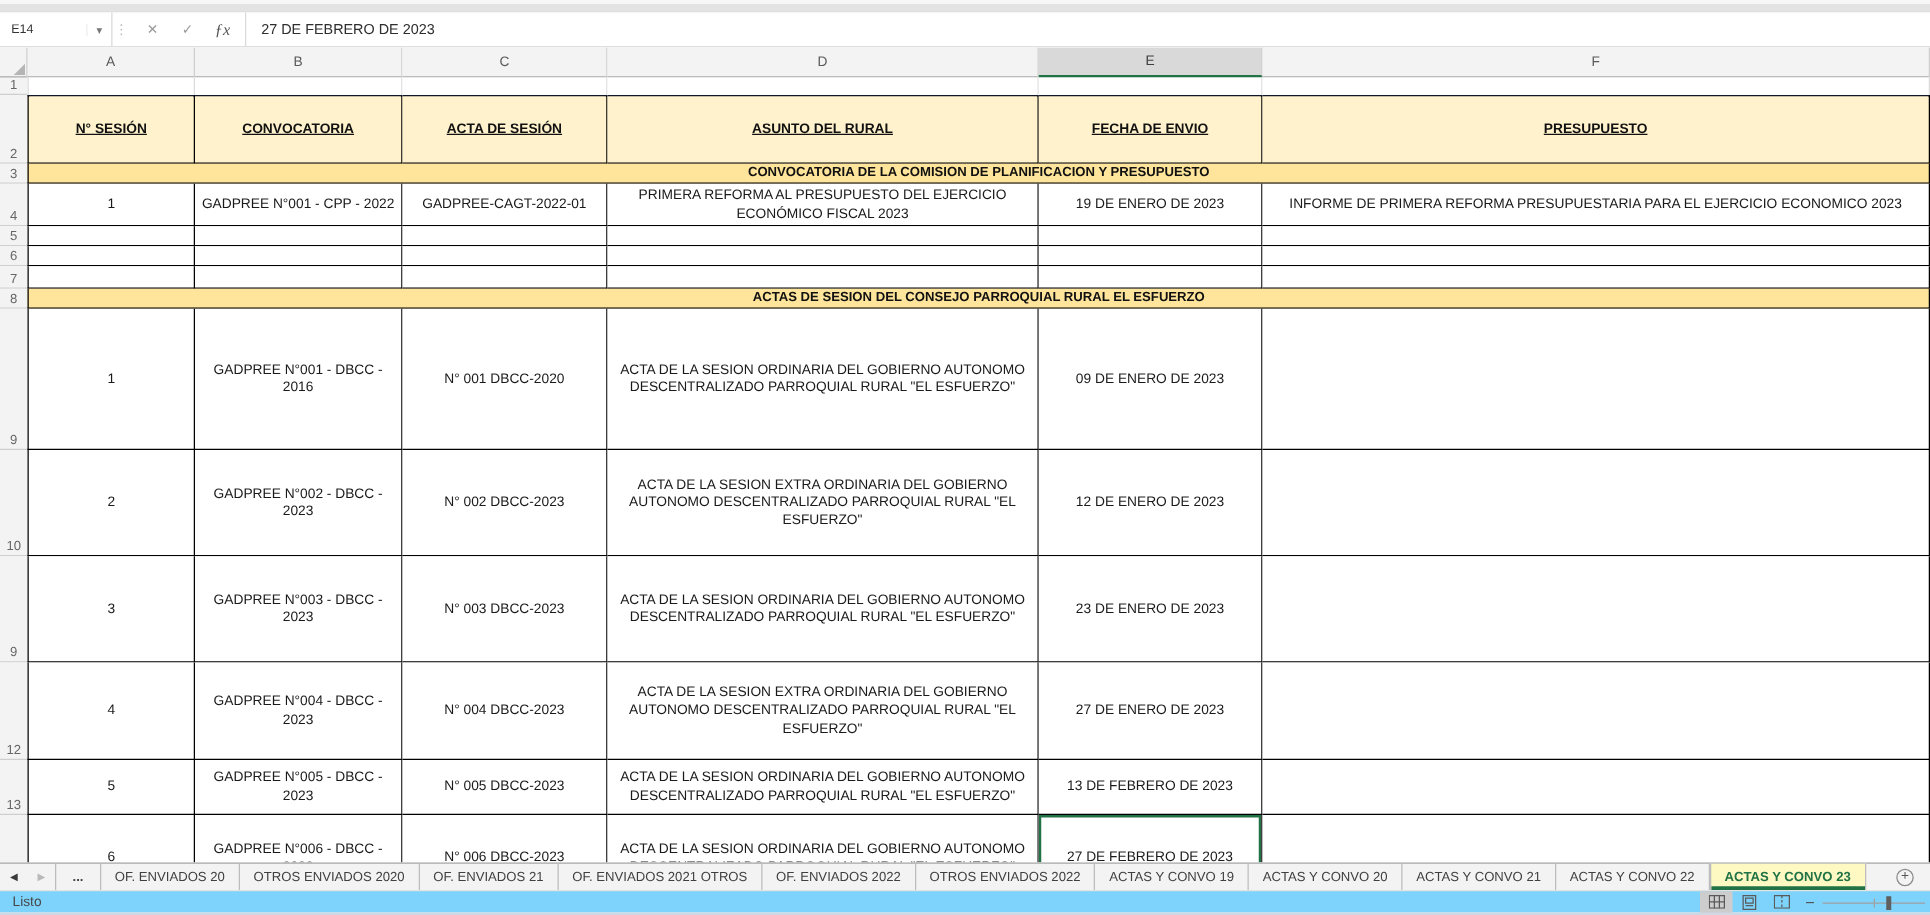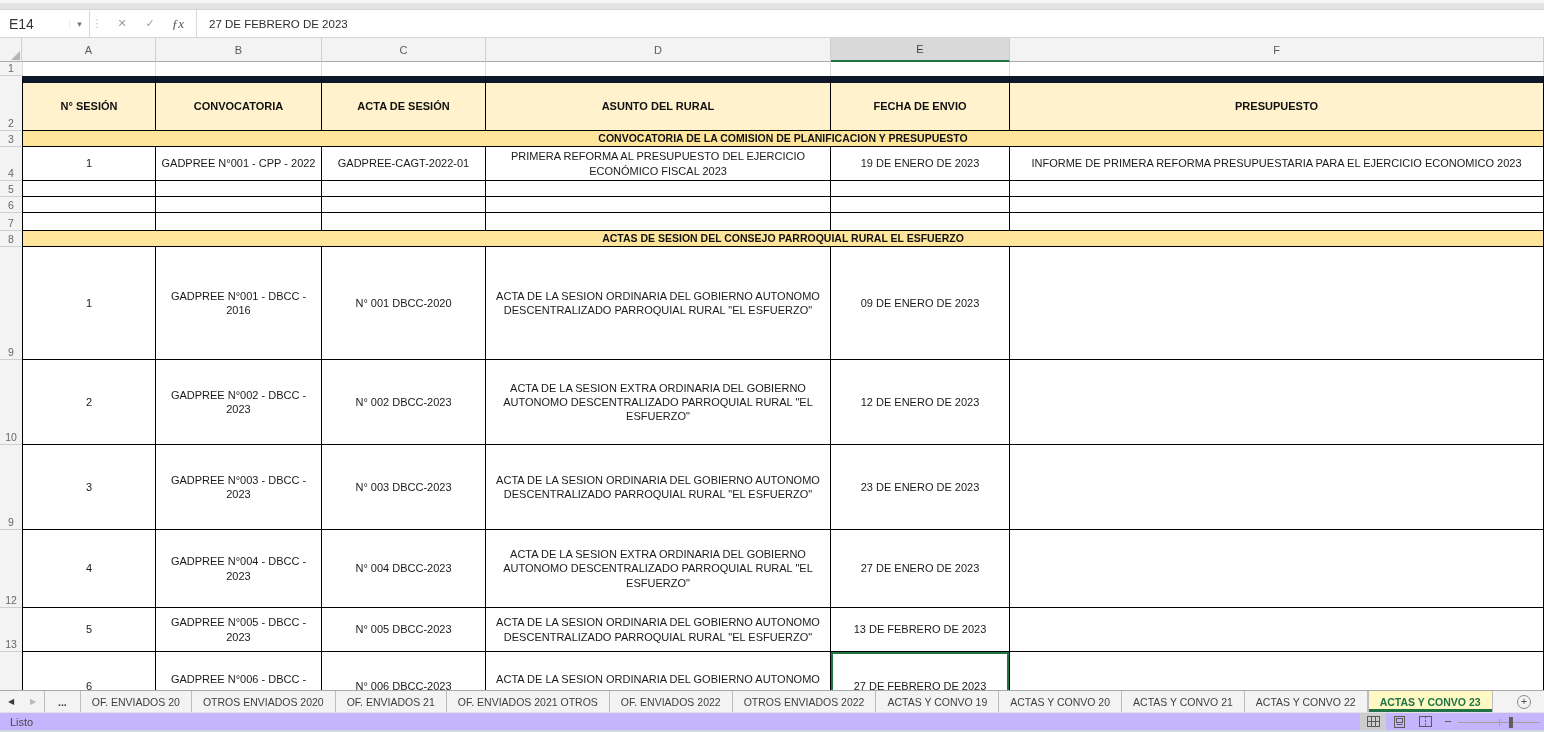--- a/index.html
+++ b/index.html
@@ -8,21 +8,21 @@
   .app { width:1544px; height:732px; display:flex; flex-direction:column; }
 
   
   .ribbon-sliver { height:10px; background:linear-gradient(#f7f7f7 0 3px, #e3e3e3 3px 100%);
                    border-bottom:1px solid #d6d6d6; }
 
   
   .fbar { height:28px; background:#fff; border-bottom:1px solid #d4d4d4;
           display:flex; align-items:stretch; }
   .namebox { width:90px; display:flex; align-items:center; border-right:1px solid #d9d9d9; }
-  .namebox .ref { flex:1; padding-left:9px; font-size:14px; color:#333; }
+  .namebox .ref { flex:1; padding-left:9px; font-size:10px; color:#333; }
   .namebox .dd { width:20px; text-align:center; color:#777; font-size:9px;
                  border-left:1px solid #ededed; }
   .fdots { width:14px; display:flex; align-items:center; justify-content:center;
            color:#bdbdbd; font-size:11px; }
   .fbtns { display:flex; align-items:center; gap:0; border-right:1px solid #d9d9d9; padding:0 4px; }
   .fbtn { width:28px; text-align:center; font-size:11px; color:#9b9b9b; cursor:default; }
   .fbtn.fx { color:#555; font-style:italic; font-family:"Liberation Serif", serif; font-size:13px; }
   .fvalue { flex:1; display:flex; align-items:center; padding-left:12px;
             font-size:11.5px; color:#2e2e2e; }
 
@@ -42,21 +42,21 @@
   td.gut { background:#f3f3f3; border-bottom:1px solid #cfcfcf; color:#666;
            font-size:10.5px; text-align:center; vertical-align:bottom; padding-bottom:1px; }
 
   td.r1c { border-right:1px solid #dcdcdc; background:#fff; }
   td.r1c.first { border-left:1px solid #dcdcdc; }
 
   td.c { border-right:1px solid #000; border-bottom:1px solid #000; background:#fff;
          font-size:11px; color:#1a1a1a; text-align:center; vertical-align:middle;
          padding:1px 5px; line-height:1.3; }
   td.c.first { border-left:1px solid #000; }
-  tr.toprow td.c { border-top:7px solid #0f172a; }
+  tr.toprow td.c { border-top:1px solid #0f172a;text-decoration:underline; }
   td.hdr { background:#fff2cc; font-weight:bold; color:#111; }
   td.ban { background:#ffe59b; font-weight:bold; color:#111; font-size:10.5px; padding:0; }
   td.selcell { box-shadow:inset 0 0 0 2px #217346; }
 
   
   .tabbar { height:22px; background:#f3f3f3; border-top:1px solid #a8a8a8;
             display:flex; align-items:stretch; font-size:10.5px; color:#3f3f3f; }
   .navarr { width:22px; display:flex; align-items:center; justify-content:center; font-size:8px; }
   .navarr.prev { color:#3a3a3a; }
   .navarr.next { color:#b9b9b9; }
@@ -65,21 +65,21 @@
   .stab.overflow { border-left:1px solid #bdbdbd; font-weight:bold; padding:0 13px; }
   .stab.active { background:#fef9c3; color:#217346; font-weight:bold;
                  box-shadow:inset 0 -3px 0 #217346; border-left:1px solid #bdbdbd; }
   .tab-spacer { flex:1; }
   .addsheet { width:40px; display:flex; align-items:center; justify-content:center; }
   .addsheet .circle { width:14px; height:14px; border:1px solid #8a8a8a; border-radius:50%;
                       display:flex; align-items:center; justify-content:center;
                       font-size:11px; color:#555; line-height:1; }
 
   
-  .statusbar { height:18px; background:#c4b5fd; border-top:1px solid #e2e2e2;
+  .statusbar { height:18px; background:#7dd3fc; border-top:1px solid #e2e2e2;
                display:flex; align-items:center; font-size:11px; color:#484848; }
   .status-left { padding-left:10px; flex:1; }
   .viewbtn { width:26px; height:18px; display:flex; align-items:center; justify-content:center; }
   .viewbtn.active { background:#cdcdcd; }
   .viewbtn svg { display:block; }
   .zoomout { width:20px; text-align:center; color:#555; font-size:13px; }
   .slider { position:relative; width:82px; height:18px; margin-right:4px; }
   .slider .track { position:absolute; left:0; right:0; top:9px; height:1px; background:#a0a0a0; }
   .slider .notch { position:absolute; left:50%; top:6px; width:1px; height:7px; background:#a0a0a0; }
   .slider .handle { position:absolute; left:62%; top:4px; width:4px; height:11px; background:#5f5f5f; }

